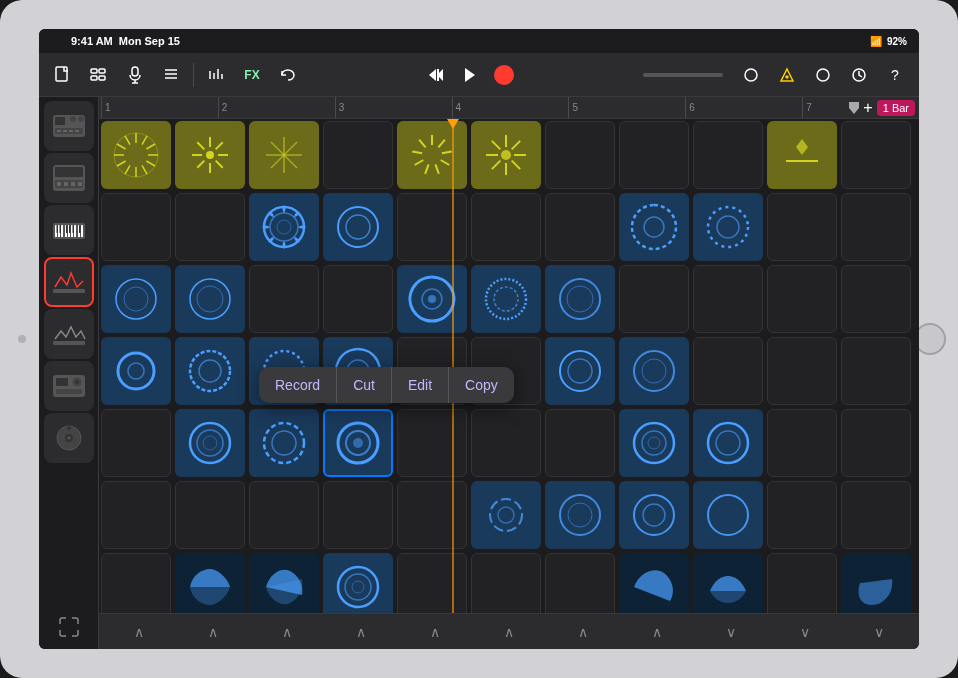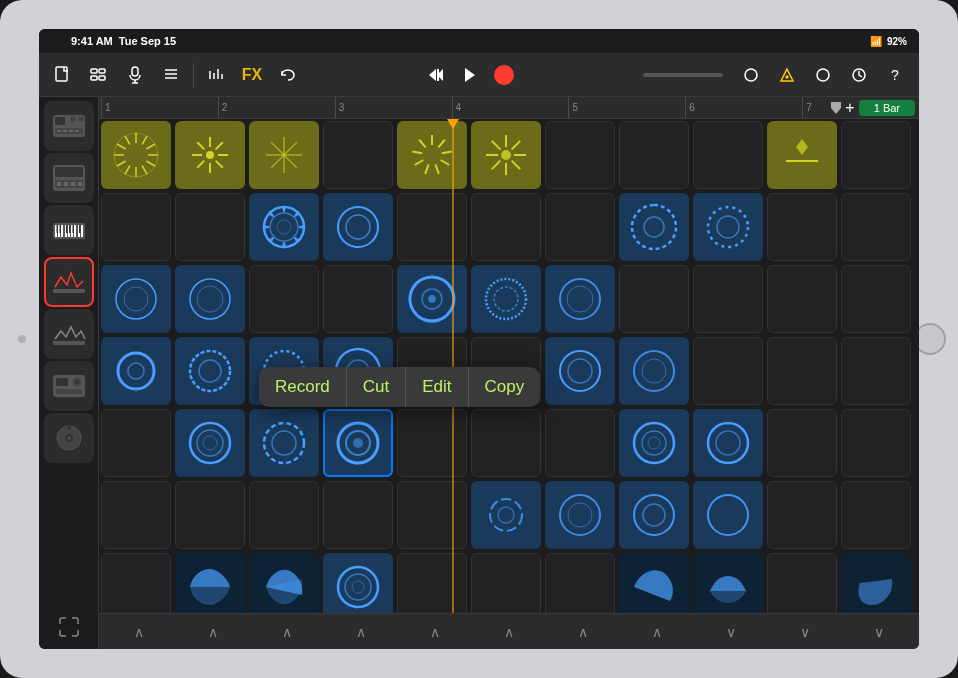--- a/index.html
+++ b/index.html
@@ -237,22 +237,22 @@
 
     .add-track-btn {
       color: #fff;
       font-size: 16px;
       cursor: pointer;
     }
 
     .bar-label {
       color: #fff;
       font-size: 11px;
-      background: #15803d;
-      padding: 2px 15px;
+      background: #be185d;
+      padding: 2px 6px;
       border-radius: 4px;
     }
 
     
     .grid-container {
       flex: 1;
       overflow: auto;
       position: relative;
     }
 
@@ -309,22 +309,22 @@
       display: flex;
       align-items: center;
       padding: 0;
       overflow: hidden;
       z-index: 100;
       box-shadow: 0 4px 20px rgba(0,0,0,0.5);
     }
 
     .context-menu-item {
       padding: 10px 16px;
-      color: #bef264;
-      font-size: 17px;
+      color: #c4b5fd;
+      font-size: 14px;
       cursor: pointer;
       white-space: nowrap;
       border-right: 1px solid #555;
     }
 
     .context-menu-item:last-child {
       border-right: none;
     }
 
     
@@ -354,21 +354,21 @@
 
 <div class="ipad-frame">
   <div class="side-dot"></div>
   <div class="home-button"></div>
 
   <div class="ipad-screen">
 
     <div class="status-bar">
       <div class="status-left">
         <span>9:41 AM</span>
-        <span>Tue Sep 15</span>
+        <span>Mon Sep 15</span>
       </div>
       <div class="status-right">
         <span>📶</span>
         <span>92%</span>
       </div>
     </div>
 
     <div class="toolbar">
       <div class="toolbar-btn">
         <svg width="18" height="18" viewBox="0 0 18 18" fill="white">
@@ -401,21 +401,21 @@
       </div>
       <div class="toolbar-divider"></div>
       <div class="toolbar-btn">
         <svg width="16" height="16" viewBox="0 0 16 16" fill="none" stroke="white" stroke-width="1.5">
           <line x1="2" y1="12" x2="2" y2="4"></line>
           <line x1="6" y1="12" x2="6" y2="6"></line>
           <line x1="10" y1="12" x2="10" y2="2"></line>
           <line x1="14" y1="12" x2="14" y2="7"></line>
         </svg>
       </div>
-      <div class="toolbar-btn" style="font-size:16px; font-weight:700; color:#eab308;">FX</div>
+      <div class="toolbar-btn" style="font-size:12px; font-weight:700; color:#86efac;">FX</div>
       <div class="toolbar-btn">
         <svg width="16" height="14" viewBox="0 0 16 14" fill="none" stroke="white" stroke-width="1.5">
           <path d="M2 7c0-3 2.5-5 6-5 3 0 6 2 6 5s-2.5 5-6 5"></path>
           <polyline points="2,3 2,7 6,7"></polyline>
         </svg>
       </div>
 
       <div class="transport-section">
         <div class="transport-btn">
           <svg width="16" height="14" viewBox="0 0 16 14" fill="white">

